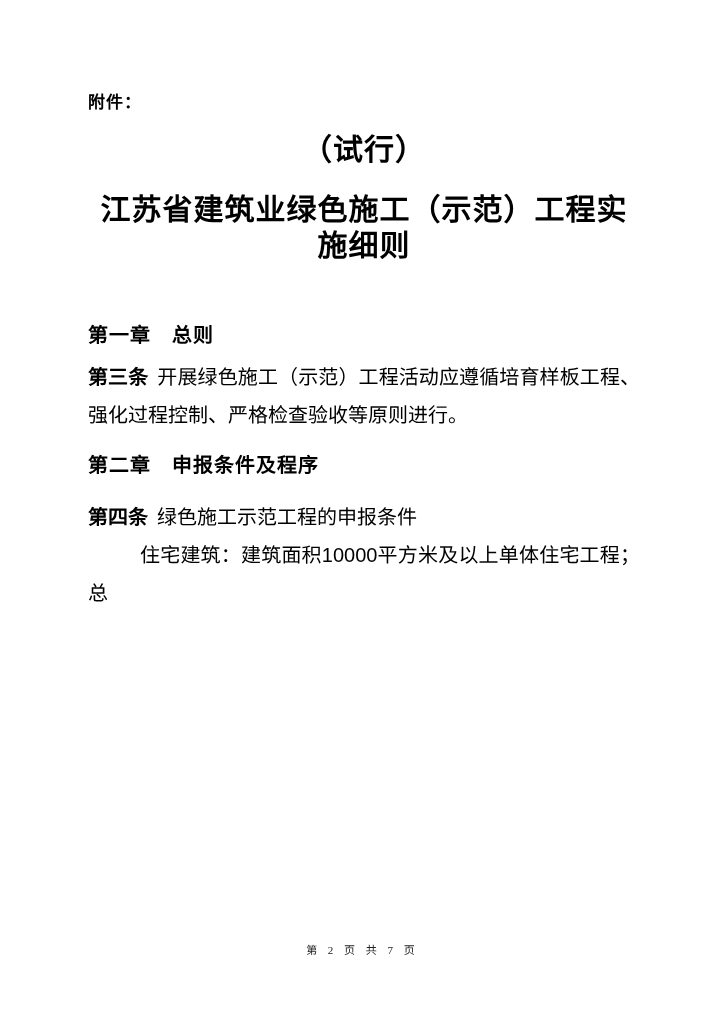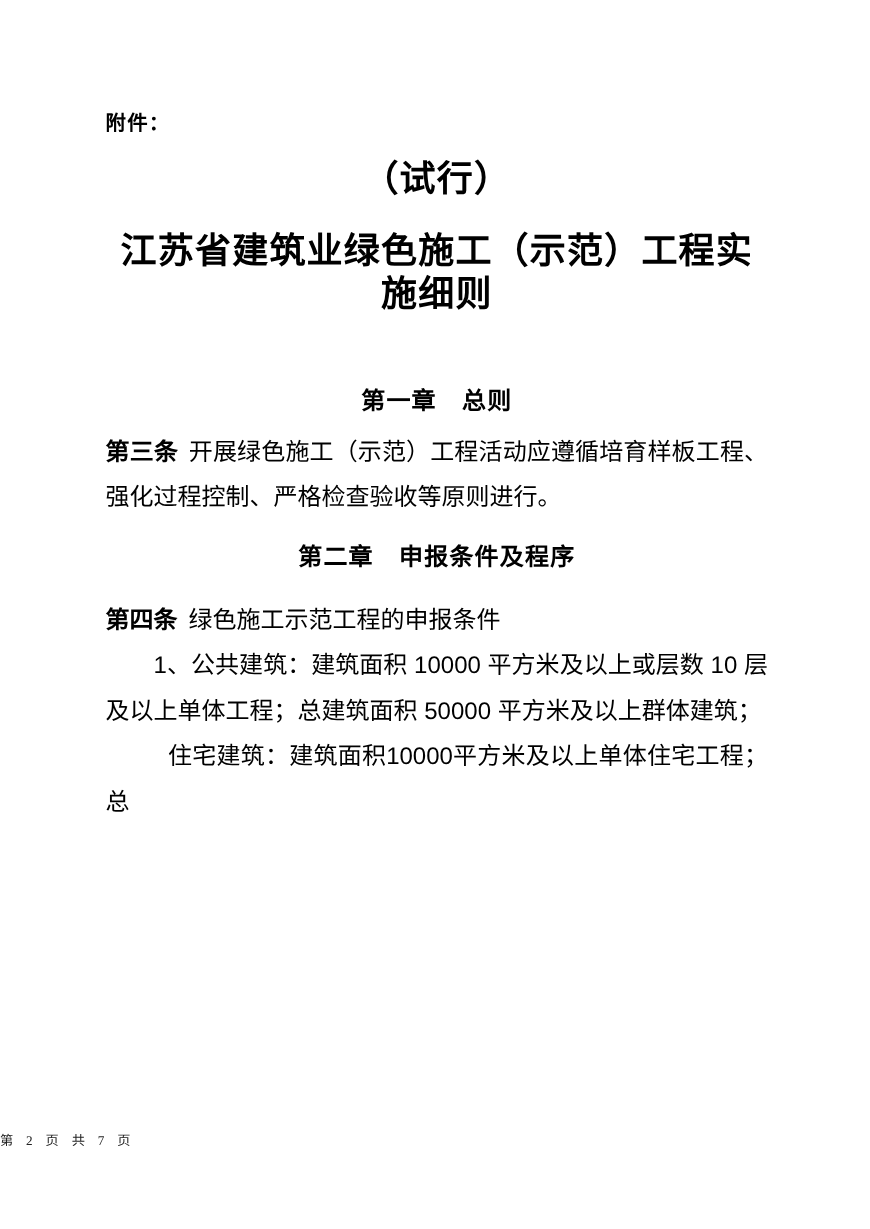--- a/index.html
+++ b/index.html
@@ -35,21 +35,21 @@
     font-weight: 700;
     font-size: 30px;
     line-height: 36px;
     letter-spacing: 1px;
   }
   .doc-subtitle {
     margin-top: 19px;
   }
   .chapter-heading {
     margin: 56px 0 8px 0;
-    text-align: center;
+    text-align: left;
     font-size: 20px;
     line-height: 30px;
     font-weight: 700;
     letter-spacing: 1px;
   }
   .chapter-heading.second {
     margin-top: 16px;
     margin-bottom: 18px;
   }
   .body-text {
@@ -67,20 +67,21 @@
     text-indent: 2em;
   }
   .indent-item-deep {
     text-indent: 2.6em;
   }
   .page-footer {
     position: absolute;
     left: 0;
     right: 0;
     top: 941px;
+    text-align: center;
     font-family: "Liberation Serif", serif;
     font-size: 11px;
     color: #222222;
     letter-spacing: 4px;
   }
 </style>
 </head>
 <body>
 
 <div class="page">
@@ -95,20 +96,19 @@
     <div class="chapter-heading">第一章　总则</div>
 
 
 
     <p class="body-text"><span class="article-label">第三条</span><span>开展绿色施工（示范）工程活动应遵循培育样板工程、强化过程控制、严格检查验收等原则进行。</span></p>
 
     <div class="chapter-heading second">第二章　申报条件及程序</div>
 
     <p class="body-text"><span class="article-label">第四条</span><span>绿色施工示范工程的申报条件</span></p>
 
-    <p class="body-text indent-item">1、公共建筑：建筑面积 10000 平方米及以上或层数 10 层及以上单体工程；总建筑面积 50000 平方米及以上群体建筑；</p>
 
     <p class="body-text indent-item-deep">住宅建筑：建筑面积10000平方米及以上单体住宅工程；总</p>
 
   </div>
 
   <div class="page-footer">第 2 页 共 7 页</div>
 </div>
 
 </body></html>

